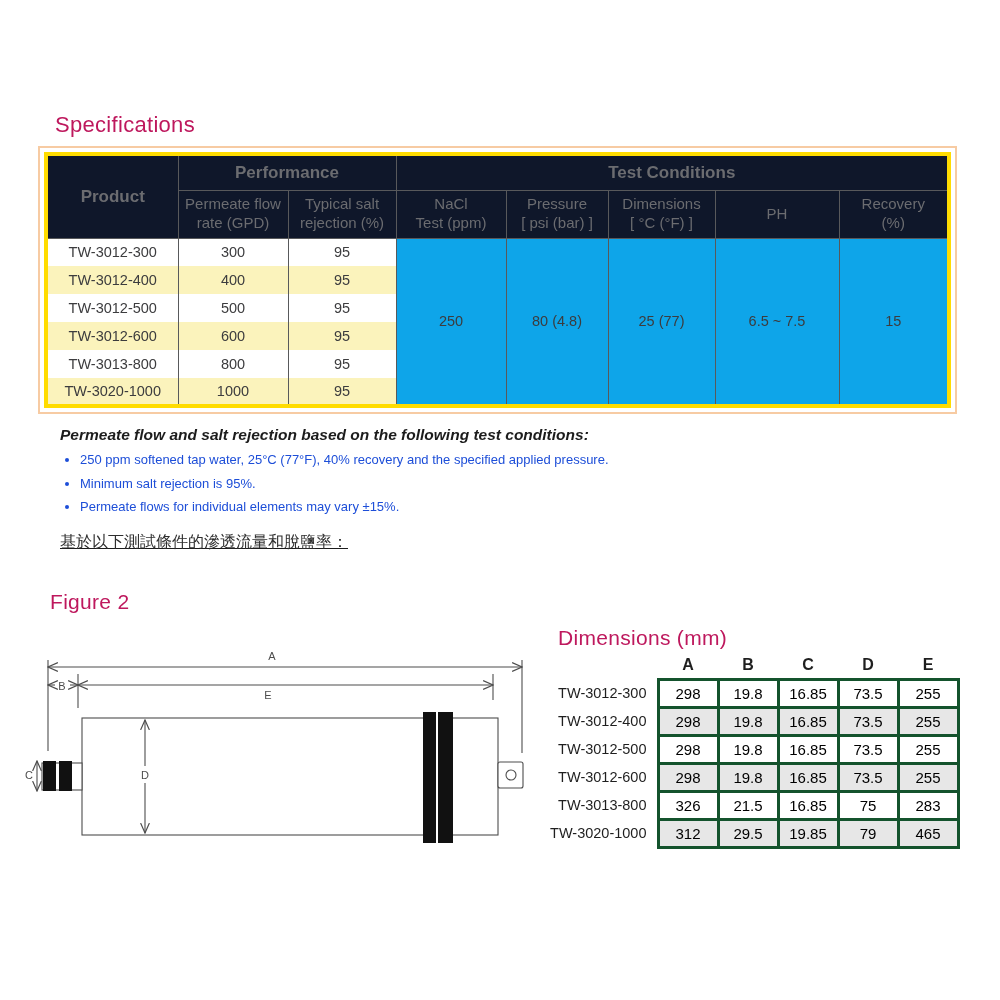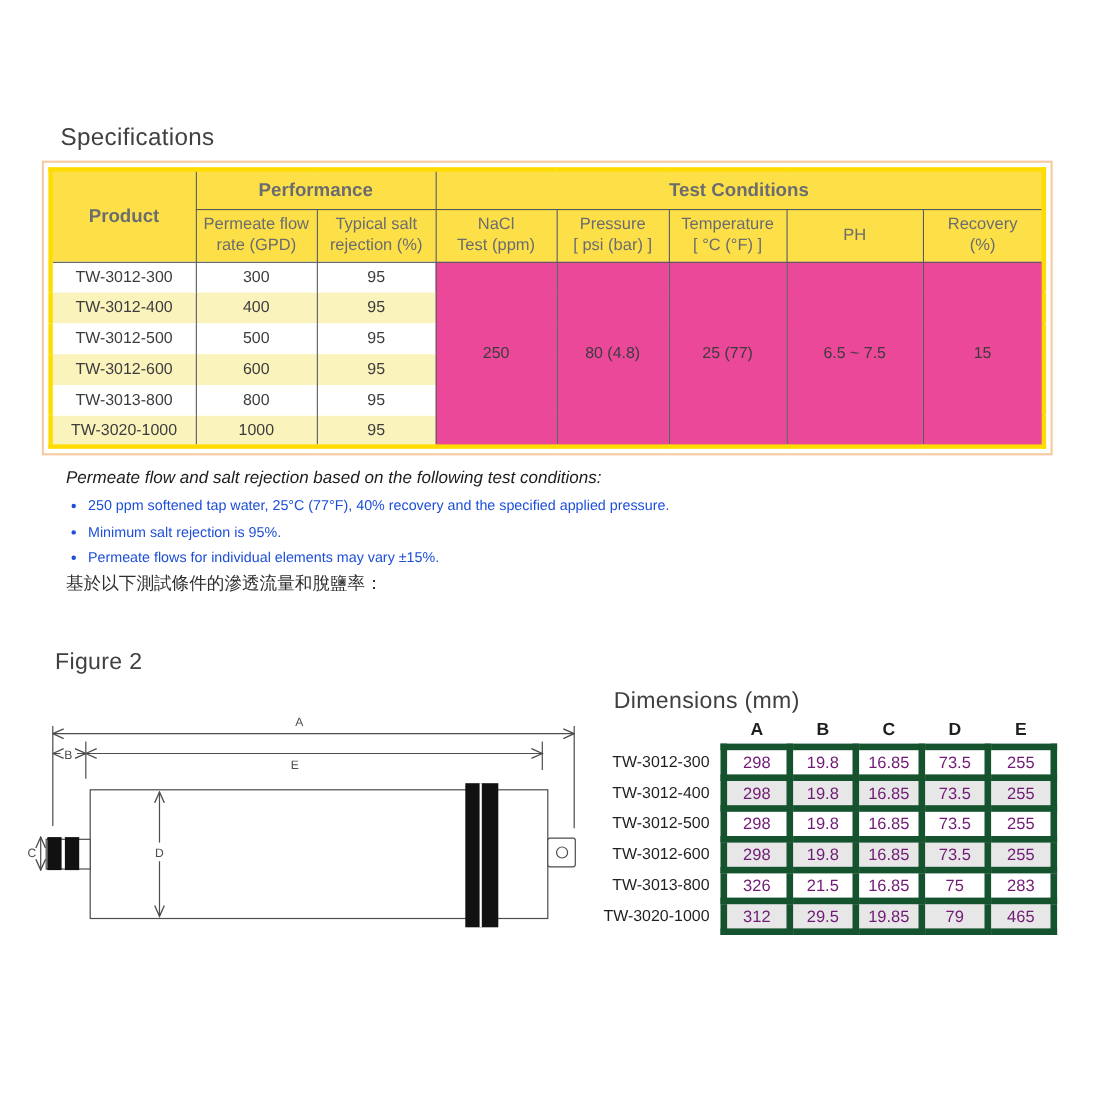--- a/index.html
+++ b/index.html
@@ -1,52 +1,52 @@
 <!DOCTYPE html>
 <html><head>
 <meta charset="utf-8">
 <style>
   * { margin:0; padding:0; box-sizing:border-box; }
   html,body { background:#ffffff; }
   body { font-family:"Liberation Sans", sans-serif; }
   #page { position:relative; width:1000px; height:1000px; background:#fff; overflow:hidden; }
 
-  .section-title { position:absolute; color:#404040; font-size:22px; letter-spacing:0.3px; }
+  .section-title { position:absolute; color:#be185d; font-size:22px; letter-spacing:0.3px; }
 
   
   #spec-wrap { position:absolute; left:38px; top:146px; border:2px solid #f7cba3; padding:4px; background:#fff; }
   #spec-table { border-collapse:collapse; table-layout:fixed; width:903px; border:4px solid #ffdc00; }
-  #spec-table th { background:#fde047; color:#6b6c70; border:1px solid #58595b; vertical-align:middle; font-weight:normal; }
+  #spec-table th { background:#0f172a; color:#6b6c70; border:1px solid #58595b; vertical-align:middle; font-weight:normal; }
   #spec-table th.group { font-size:17px; font-weight:bold; height:36px; }
   #spec-table th.sub { font-size:15px; height:48px; line-height:1.25; }
   #spec-table th.sub span { display:block; }
   #spec-table td { border-left:1px solid #58595b; border-right:1px solid #58595b; border-top:0; border-bottom:0;
                    text-align:center; vertical-align:middle; font-size:14.5px; color:#3c3c3e; height:28px; background:#fff; }
   #spec-table tr.alt td { background:#fbf3bc; }
-  #spec-table td.merged { background:#ec4899; }
+  #spec-table td.merged { background:#0ea5e9; }
 
   
   .notes { position:absolute; left:60px; width:820px; color:#1c1c1c; }
-  .notes-heading-en { font-size:15.5px; font-weight:normal; font-style:italic; }
+  .notes-heading-en { font-size:15.5px; font-weight:bold; font-style:italic; }
   .notes-heading-zh { font-size:16px; color:#2e2e2e; }
   .notes ul { list-style:disc; margin:8px 0 0 20px; }
   .notes li { font-size:13px; margin-bottom:8.5px; color:#1d4ed8; }
   .notes-zh li { margin-bottom:9px; }
 
   
   #figure-svg { position:absolute; left:25px; top:648px; }
   #figure-svg text { font-family:"Liberation Sans", sans-serif; font-size:11px; fill:#4d4d4d; }
 
   
   #dims-wrap { position:absolute; left:543px; top:652px; }
   #dims-table { border-collapse:collapse; table-layout:fixed; }
   #dims-table th { width:60px; height:27px; border:0; font-size:16px; font-weight:bold; color:#1f1f1f; text-align:center; vertical-align:middle; }
   #dims-table th.corner, #dims-table td.rowlabel { width:115px; border:0; background:#fff; }
   #dims-table td.rowlabel { text-align:right; padding-right:10px; font-size:14.5px; color:#1f1f1f; }
-  #dims-table td.val { border:6px solid #14532d; width:60px; height:28px; text-align:center; vertical-align:middle; font-size:15px; color:#701a75; background:#fff; }
+  #dims-table td.val { border:3px solid #14532d; width:60px; height:28px; text-align:center; vertical-align:middle; font-size:15px; color:#000000; background:#fff; }
   #dims-table tr.alt td.val { background:#e7e7e7; }
 </style>
 </head>
 <body>
 
 <div id="page">
 
   <div class="section-title" style="left:55px; top:112px;">Specifications</div>
 
   <div id="spec-wrap">
@@ -78,21 +78,21 @@
             </th>
           <th class="sub">
               <span>NaCl</span>
               <span>Test (ppm)</span>
             </th>
           <th class="sub">
               <span>Pressure</span>
               <span>[ psi (bar) ]</span>
             </th>
           <th class="sub">
-              <span>Temperature</span>
+              <span>Dimensions</span>
               <span>[ °C (°F) ]</span>
             </th>
           <th class="sub">PH</th>
           <th class="sub">
               <span>Recovery</span>
               <span>(%)</span>
             </th>
         </tr>
       </thead>
       <tbody>
@@ -137,21 +137,21 @@
 
   <div class="notes" style="top:426px;">
     <div class="notes-heading-en">Permeate flow and salt rejection based on the following test conditions:</div>
     <ul>
       <li>250 ppm softened tap water, 25°C (77°F), 40% recovery and the specified applied pressure.</li>
       <li>Minimum salt rejection is 95%.</li>
       <li>Permeate flows for individual elements may vary ±15%.</li>
     </ul>
   </div>
 
-  <div class="notes notes-zh" style="top:520px;">
+  <div class="notes notes-zh" style="top:532px;text-decoration:underline;">
     <div class="notes-heading-zh">基於以下測試條件的滲透流量和脫鹽率：</div>
   </div>
 
   <div class="section-title" style="left:50px; top:590px; font-size:21px;">Figure 2</div>
 
   <svg id="figure-svg" width="505" height="212" viewBox="0 0 505 212">
     <defs>
       <marker id="ah" viewBox="0 0 10 10" refX="9" refY="5" markerWidth="10" markerHeight="10" orient="auto-start-reverse">
         <path d="M0,1 L9,5 L0,9" fill="none" stroke="#4d4d4d" stroke-width="1.1"></path>
       </marker>

